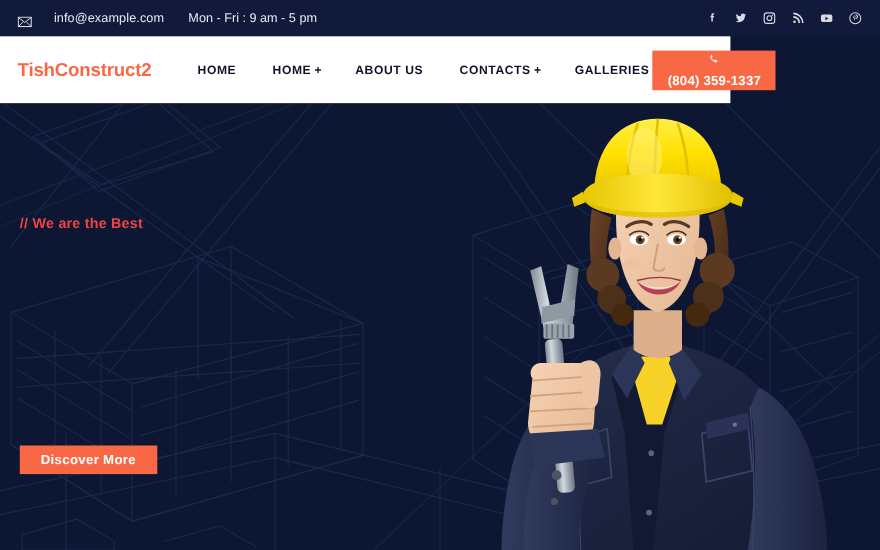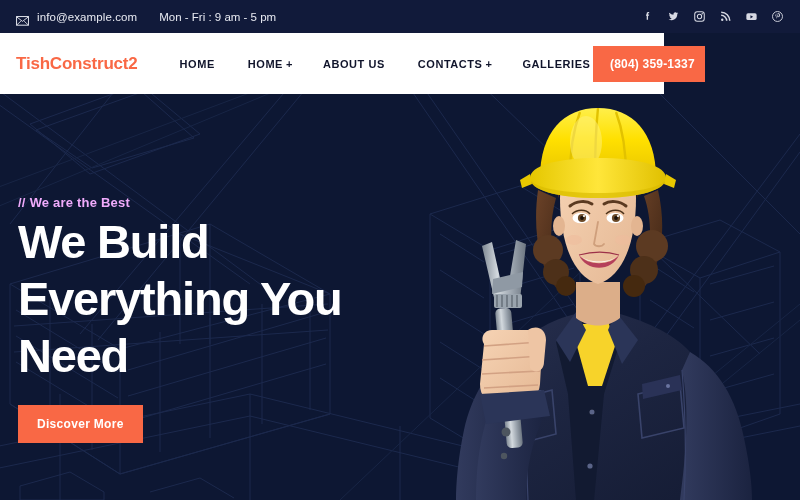--- a/index.html
+++ b/index.html
@@ -13,21 +13,21 @@
 
   
   .topbar {
     position: absolute; top: 0; left: 0;
     width: 800px; height: 33px;
     background: #111a3a;
     display: flex; align-items: center;
     padding: 0 16px;
   }
   .tb-left { display: flex; align-items: center; }
-  .tb-email { display: flex; align-items: center; margin-right: 22px; }
+  .tb-email { display: flex; align-items: center; margin-right: 22px; gap: 12px; }
   .env-icon { width: 13px; height: 10px; margin-right: 8px; display:block; }
   .tb-text {
     color: #e8eaf2; font-size: 11.5px; letter-spacing: .1px;
     white-space: nowrap;
   }
   .tb-hours { color: #e8eaf2; font-size: 11.5px; white-space: nowrap; text-align: center; }
   .tb-right {
     margin-left: auto; display: flex; align-items: center; gap: 13px;
   }
   .soc { width: 13px; height: 13px; display: block; opacity: .92; }
@@ -53,21 +53,21 @@
     color: #10142b; font-size: 11px; font-weight: 700;
     letter-spacing: .55px; white-space: nowrap;
     display: flex; align-items: flex-start;
   }
   .plus { font-size: 11px; font-weight: 700; margin-left: 3px; }
   .phone-btn {
     margin-left: auto;
     background: #f96845;
     height: 36px; min-width: 112px;
     display: flex; align-items: center; justify-content: center;
-    padding: 4px 14px; gap: 6px;
+    padding: 4px 14px; gap: 6px; flex-direction: column;
   }
   .phone-ic { width: 12px; height: 12px; display:block; }
   .phone-ic svg { width:100%; height:100%; display:block; fill:#ffe9e2; }
   .phone-num {
     color: #fff; font-size: 12px; font-weight: 700; letter-spacing: .2px;
     white-space: nowrap;
   }
 
   
   .hero {
@@ -81,36 +81,36 @@
     width: 800px; height: 406px;
     opacity: .5;
   }
   .hero-content {
     position: absolute; left: 18px; top: 0;
     width: 470px; height: 406px;
     z-index: 5;
   }
   .eyebrow {
     position: absolute; top: 101px; left: 0;
-    color: #f0abfc; font-size: 13px; font-weight: 700;
+    color: #ef4444; font-size: 13px; font-weight: 700;
     letter-spacing: .2px; white-space: nowrap;
   }
   .eyebrow .slashes { margin-right: 4px; }
   .headline {
     position: absolute; top: 119px; left: 0;
     color: #ffffff;
     font-size: 47px; font-weight: 700; line-height: 57px;
     letter-spacing: -1.2px;
     font-family: "Liberation Sans", sans-serif;
     width: 420px;
   }
   .cta {
     position: absolute; top: 311px; left: 0;
     background: #f96845;
-    height: 38px; padding: 0 19px;
+    height: 26px; padding: 0 19px;
     display: flex; align-items: center; justify-content: flex-end;
   }
   .cta-label {
     color: #ffffff; font-size: 12px; font-weight: 700;
     letter-spacing: .3px; white-space: nowrap;
   }
 
   
   .worker {
     position: absolute; right: 0; bottom: 0;
@@ -269,21 +269,20 @@
         <path d="M-20 100 L300 -20 M-20 120 L316 -20"></path>
         <path d="M560 406 L800 210 M580 406 L800 226"></path>
         <path d="M340 406 L610 150"></path>
       </g>
     </svg>
 
     <div class="hero-content">
       <div class="eyebrow">
         <span class="slashes">//</span><span>We are the Best</span>
       </div>
-      <h1 class="headline">We Build Everything You Need</h1>
       <a class="cta">
         <span class="cta-label">Discover More</span>
       </a>
     </div>
 
     <div class="worker">
       <svg viewBox="0 0 420 406" xmlns="http://www.w3.org/2000/svg" preserveAspectRatio="xMidYMax meet">
         <defs>
           <linearGradient id="hatG" x1="0" y1="0" x2="0" y2="1">
             <stop offset="0%" stop-color="#ffef4a"></stop>

